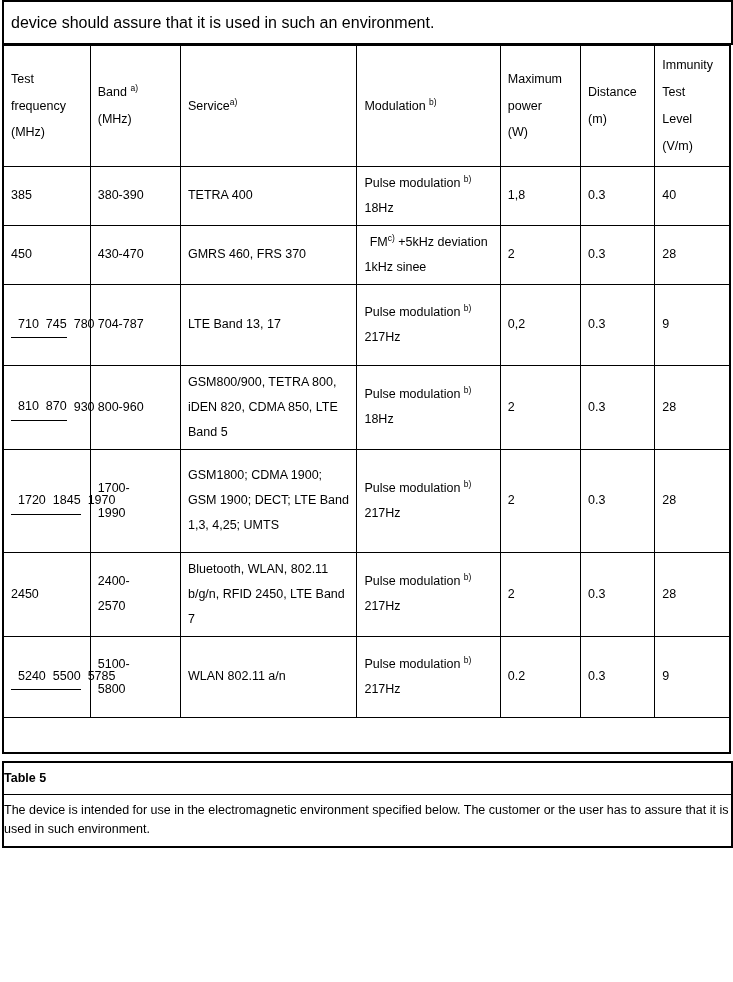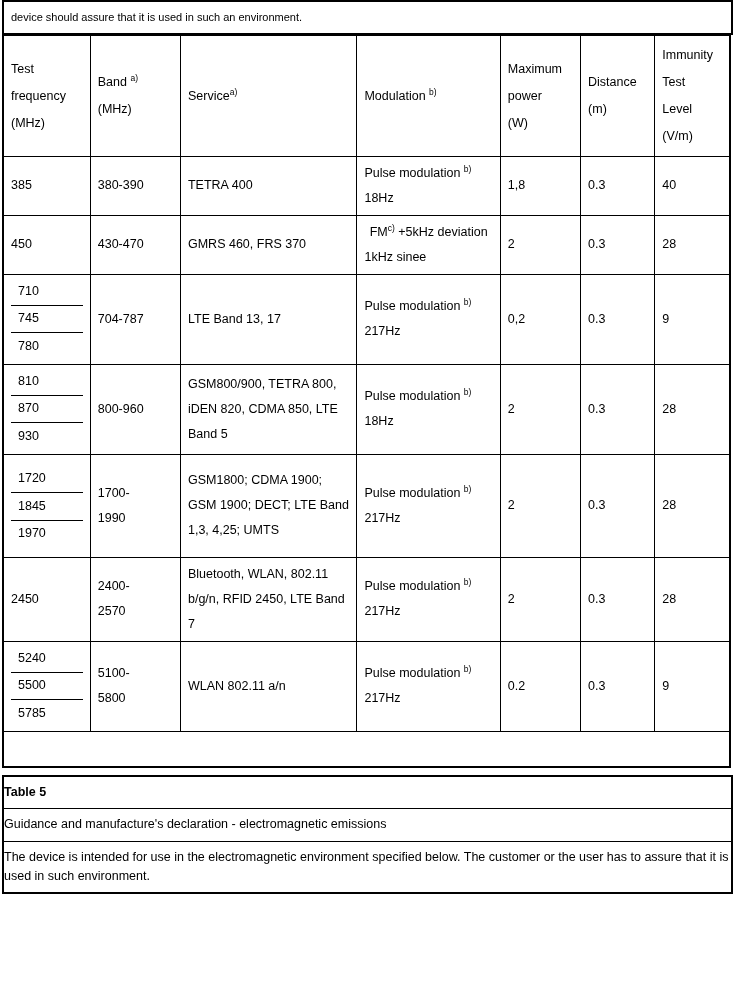--- a/index.html
+++ b/index.html
@@ -25,21 +25,21 @@
     border-collapse: collapse;
     table-layout: fixed;
     width: 729px;
     margin: 0 2px;
     border: 2px solid #000;
   }
   table.doc td {
     border: 1.5px solid #000;
     padding: 5px 7px;
     vertical-align: middle;
-    font-size: 11px;
+    font-size: 16px;
     line-height: 1.95;
     word-wrap: break-word;
   }
 
   
   .cont-row td {
     line-height: 1.4;
     padding: 5px 8px 6px 8px;
     font-size: 12.5px;
   }
@@ -80,21 +80,20 @@
     line-height: 0;
   }
   .nowrap { white-space: nowrap; text-align: center; }
 
   td.freqgroup {
     padding: 0;
     vertical-align: top;
   }
   td.freqgroup .inner {
     display: flex;
-    flex-direction: column;
     height: 100%;
     box-sizing: border-box;
   }
   td.freqgroup .sub {
     display: flex;
     align-items: center;
     padding-left: 7px;
     border-bottom: 1.5px solid #000;
     box-sizing: border-box;
   }
@@ -334,22 +333,19 @@
 
   <table class="t5">
     <colgroup>
         <col style="width:729px">
       </colgroup>
     <tbody>
       <tr>
         <td class="t5title">Table 5</td>
       </tr>
       <tr>
-        <td>Guidance and manufacture's declaration - electromagnetic emissions</td>
-      </tr>
-      <tr>
         <td class="t5tall">The device is intended for use in the electromagnetic environment specified below. The customer or the user has to assure that it is used in such environment.</td>
       </tr>
 
     </tbody>
   </table>
 
 </div>
 
 </body></html>

